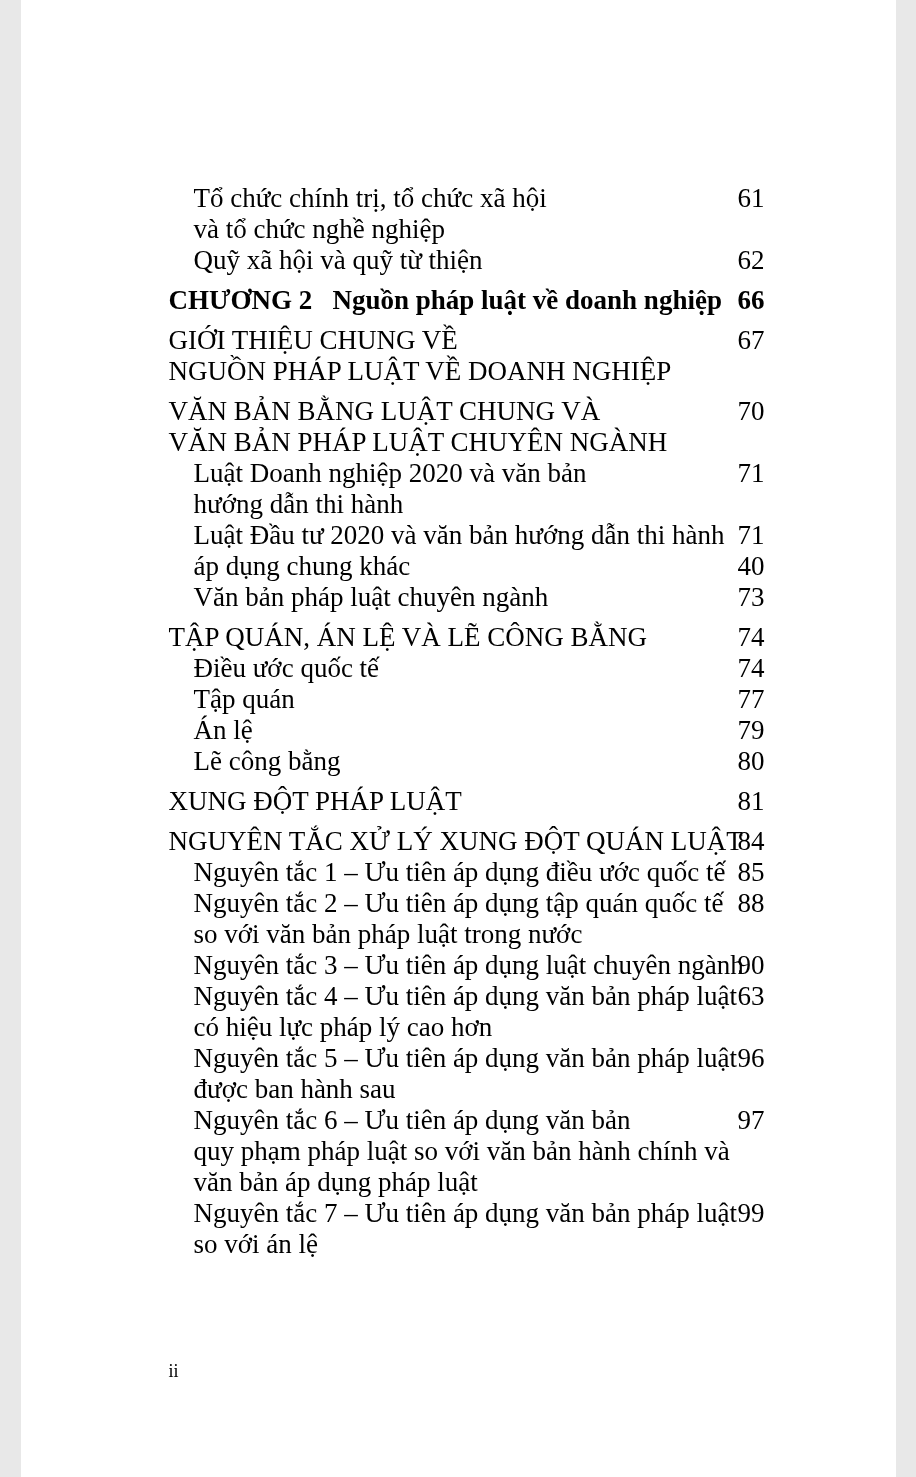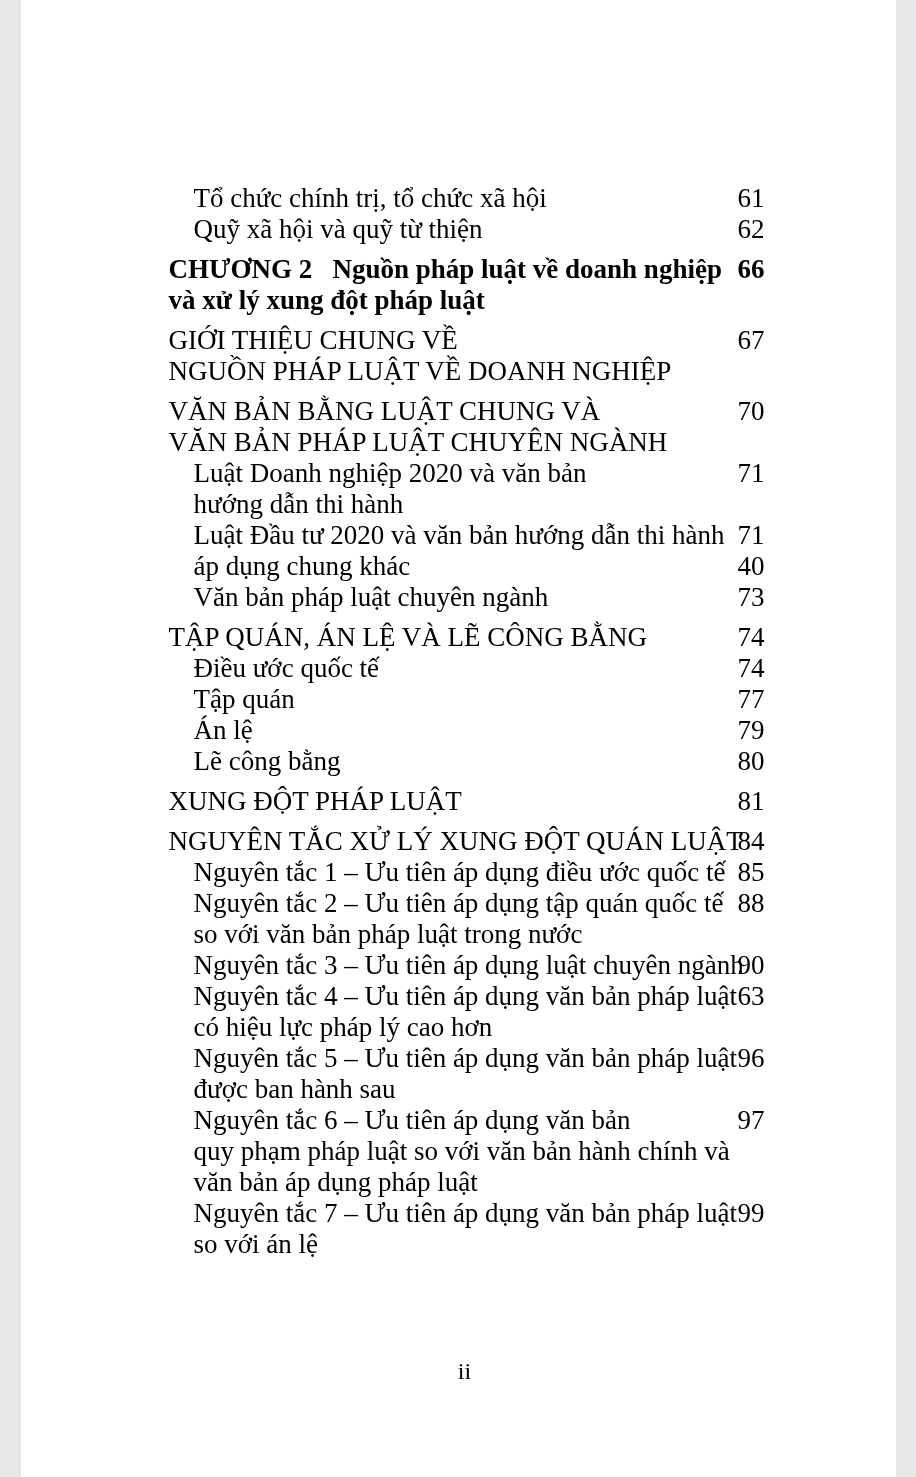--- a/index.html
+++ b/index.html
@@ -32,41 +32,41 @@
     left: 569px;
     top: 0;
     white-space: nowrap;
     text-align: right;
   }
   .footer {
     position: absolute;
     left: 148px;
     top: 1356px;
     width: 592px;
-    text-align: center;
-    font-size: 24px;
+    text-align: left;
+    font-size: 18px;
     line-height: 31px;
   }
 </style>
 </head>
 <body>
 
 <div class="page">
   <div class="toc" id="toc">
       <div class="entry sub">
         <div class="line">Tổ chức chính trị, tổ chức xã hội</div>
+        <div class="line">và tổ chức nghề nghiệp</div>
         <span class="pagenum">61</span>
       </div>
       <div class="entry sub">
         <div class="line">Quỹ xã hội và quỹ từ thiện</div>
         <span class="pagenum">62</span>
       </div>
       <div class="entry chapter">
         <div class="line"><span class="ch-label">CHƯƠNG 2</span><span>Nguồn pháp luật về doanh nghiệp</span></div>
-        <div class="line">và xử lý xung đột pháp luật</div>
         <span class="pagenum">66</span>
       </div>
       <div class="entry section">
         <div class="line">GIỚI THIỆU CHUNG VỀ</div>
         <div class="line">NGUỒN PHÁP LUẬT VỀ DOANH NGHIỆP</div>
         <span class="pagenum">67</span>
       </div>
       <div class="entry section">
         <div class="line">VĂN BẢN BẰNG LUẬT CHUNG VÀ</div>
         <div class="line">VĂN BẢN PHÁP LUẬT CHUYÊN NGÀNH</div>

